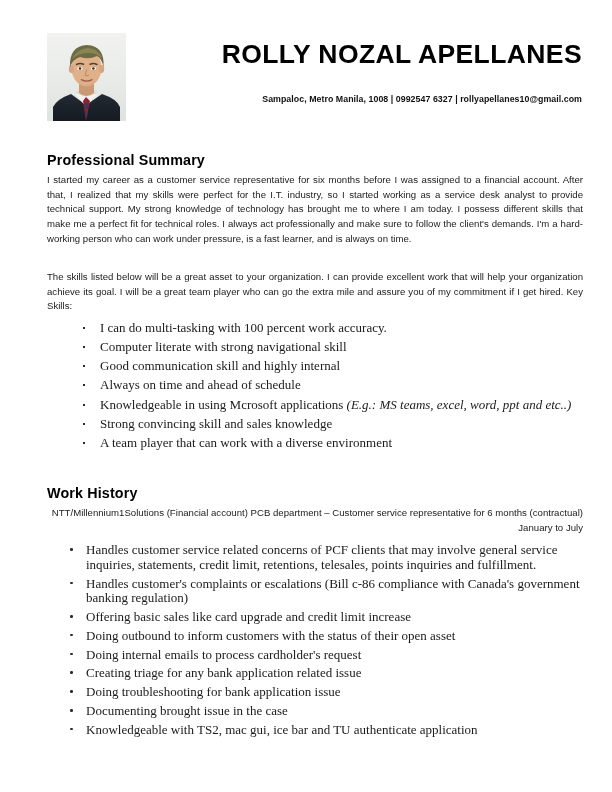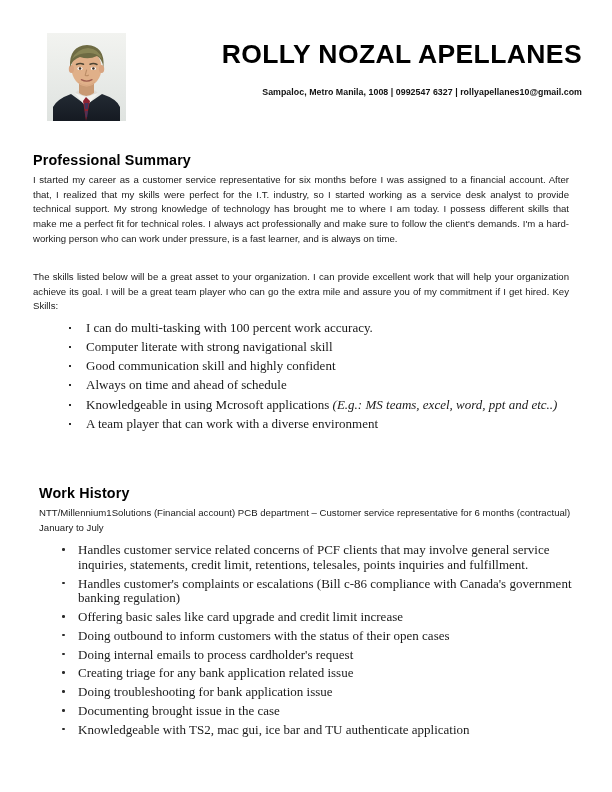--- a/index.html
+++ b/index.html
@@ -48,51 +48,51 @@
   }
   .name {
     font-size: 26.5px;
     font-weight: bold;
     letter-spacing: 0.4px;
     line-height: 1.08;
     color: #000;
     white-space: nowrap;
   }
   .contact {
-    margin-top: 18px;
+    margin-top: 25px;
     font-size: 8.8px;
     font-weight: bold;
     color: #111;
     letter-spacing: 0.05px;
     white-space: nowrap;
   }
 
   
   .section {
     position: absolute;
-    left: 33px;
+    left: 47px;
     width: 536px;
   }
   .section-title {
     font-size: 14.3px;
     font-weight: bold;
     color: #000;
     letter-spacing: 0.15px;
     margin: 0 0 4px 0;
     line-height: 1.2;
   }
   .body-text {
     font-size: 9.6px;
     line-height: 14.6px;
     color: #1a1a1a;
     text-align: justify;
     margin: 0;
     letter-spacing: 0.01px;
   }
-  .body-text.left { text-align: left; }
+  .body-text.left { text-align: right; }
 
   
   .bullets {
     list-style: none;
     margin: 0;
     padding: 0;
   }
   .bullets li {
     position: relative;
     font-size: 13px;
@@ -206,35 +206,36 @@
   <div class="section" style="top:152px;">
     <h2 class="section-title">Professional Summary</h2>
     <p class="body-text">I started my career as a customer service representative for six months before I was assigned to a financial account. After that, I realized that my skills were perfect for the I.T. industry, so I started working as a service desk analyst to provide technical support. My strong knowledge of technology has brought me to where I am today. I possess different skills that make me a perfect fit for technical roles. I always act professionally and make sure to follow the client's demands. I'm a hard-working person who can work under pressure, is a fast learner, and is always on time.</p>
   </div>
 
   <div class="section" style="top:270px;">
     <p class="body-text">The skills listed below will be a great asset to your organization. I can provide excellent work that will help your organization achieve its goal. I will be a great team player who can go the extra mile and assure you of my commitment if I get hired. Key Skills:</p>
     <ul class="bullets sq">
         <li><span>I can do multi-tasking with 100 percent work accuracy.</span></li>
         <li><span>Computer literate with strong navigational skill</span></li>
-        <li><span>Good communication skill and highly confident</span></li>
+        <li><span>Good communication skill and highly internal</span></li>
         <li><span>Always on time and ahead of schedule</span></li>
         <li><span>Knowledgeable in using Mcrosoft applications </span><span class="ital">(E.g.: MS teams, excel, word, ppt and etc..)</span></li>
+        <li><span>Strong convincing skill and sales knowledge</span></li>
         <li><span>A team player that can work with a diverse environment</span></li>
       </ul>
   </div>
 
-  <div class="section" style="top:485px;margin-left:6px;">
+  <div class="section" style="top:485px;">
     <h2 class="section-title">Work History</h2>
     <p class="body-text left">NTT/Millennium1Solutions (Financial account) PCB department – Customer service representative for 6 months (contractual) January to July</p>
     <ul class="bullets rd">
         <li>Handles customer service related concerns of PCF clients that may involve general service inquiries, statements, credit limit, retentions, telesales, points inquiries and fulfillment.</li>
         <li>Handles customer's complaints or escalations (Bill c-86 compliance with Canada's  government banking regulation)</li>
         <li>Offering basic sales like card upgrade and credit limit increase</li>
-        <li>Doing outbound to inform customers with the status of their open cases</li>
+        <li>Doing outbound to inform customers with the status of their open asset</li>
         <li>Doing internal emails to process cardholder's request</li>
         <li>Creating triage for any bank application related issue</li>
         <li>Doing troubleshooting for bank application issue</li>
         <li>Documenting brought issue in the case</li>
         <li>Knowledgeable with TS2, mac gui, ice bar and TU authenticate application</li>
       </ul>
   </div>
 
 </div>
 

